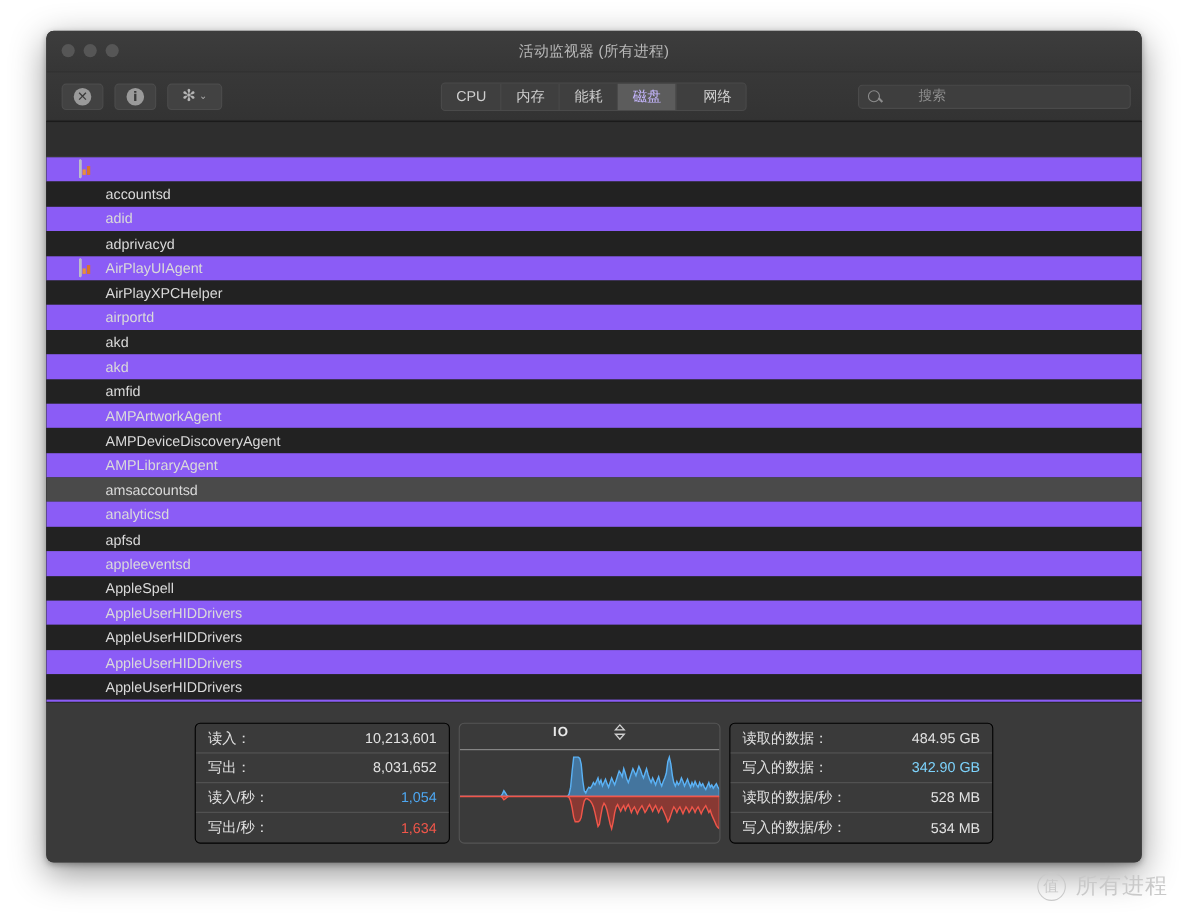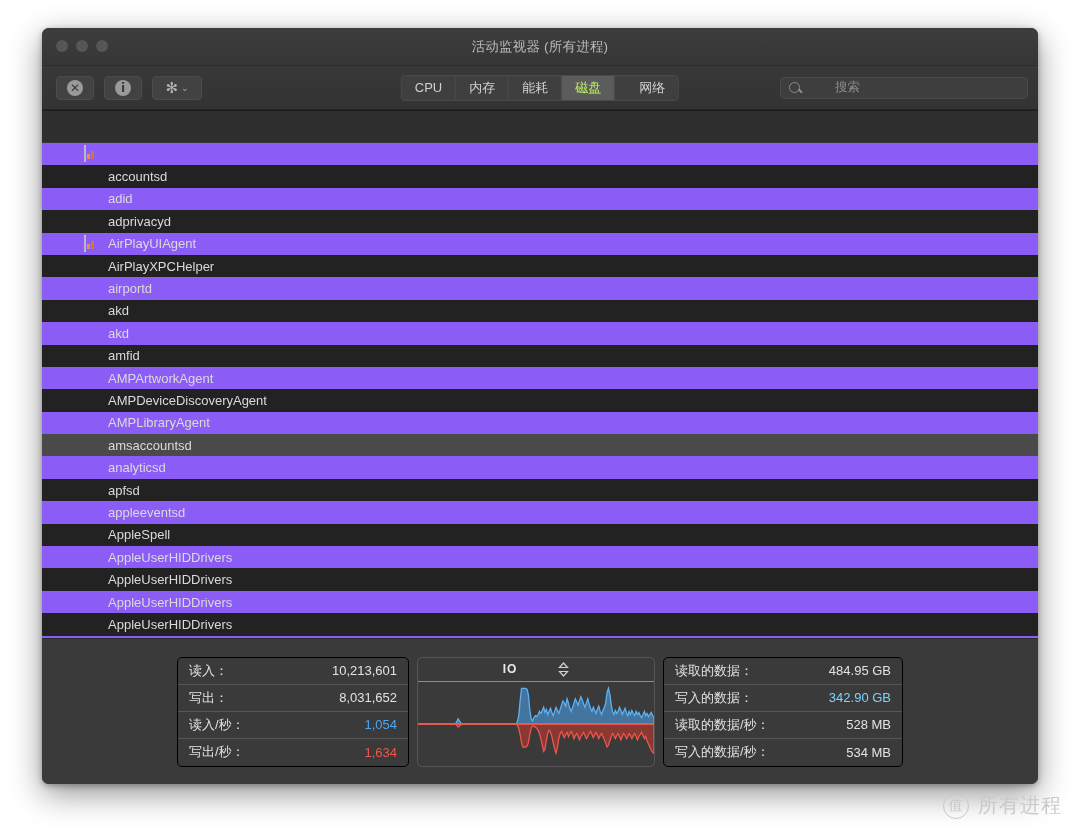--- a/index.html
+++ b/index.html
@@ -116,21 +116,21 @@
     align-items: center;
     justify-content: center;
     color: #cfcfcf;
     font-size: 13px;
     border-right: 1px solid #4a4a4a;
     cursor: default;
   }
   .tab:last-child { border-right: none; padding-left: 24px; }
   .tab.selected {
     background: #5c5c5c;
-    color: #bef264;
+    color: #c4b5fd;
   }
 
   
   #search {
     position: absolute;
     right: 10px;
     width: 248px;
     height: 22px;
     background: #3e3e3e;
     border: 1px solid #4a4a4a;
@@ -167,21 +167,21 @@
   }
   #col-header {
     height: 32px;
     background: #2e2e2e;
     border-bottom: 1px solid #3a3a3a;
   }
   .row {
     height: 22.4px;
     display: flex;
     align-items: center;
-    padding-left: 42px;
+    padding-left: 30px;
     color: #dadada;
     font-size: 13px;
     white-space: nowrap;
   }
   .row.odd  { background: #8b5cf6; }
   .row.even { background: #222222; }
   .row.selected { background: #4a4a4a; }
   .row-icon {
     width: 16px; height: 16px;
     margin-right: 8px;
@@ -258,21 +258,20 @@
     border-radius: 5px;
     margin: 0 8px;
     background: #3a3a3a;
     display: flex;
     flex-direction: column;
     overflow: hidden;
   }
   #graph-head {
     height: 24px;
     display: flex;
-    align-items: center;
     justify-content: center;
     gap: 41px;
     border-bottom: 1px solid #8d8d8d;
     flex: 0 0 auto;
   }
   #graph-label {
     color: #e8e8e8;
     font-size: 12px;
     font-weight: bold;
     letter-spacing: 1px;

